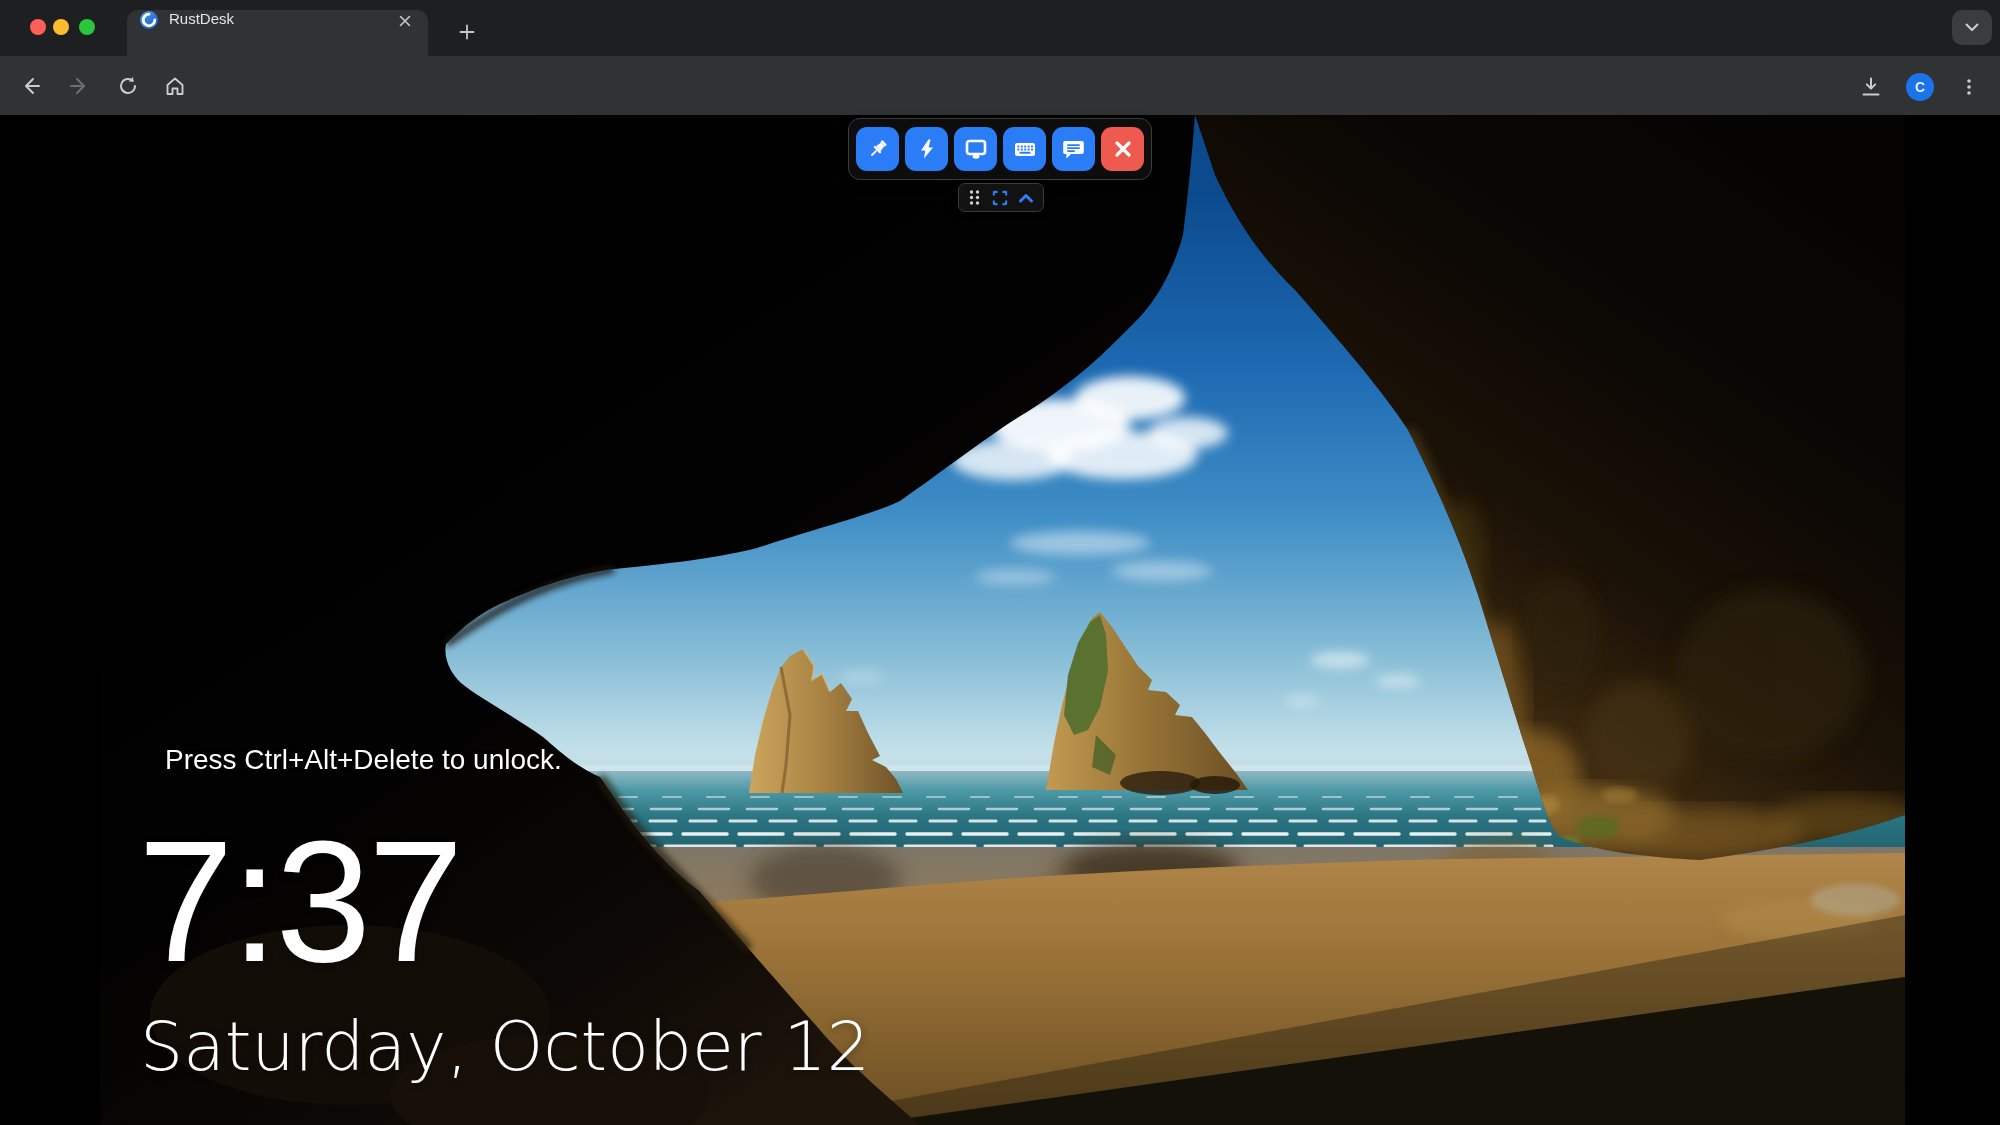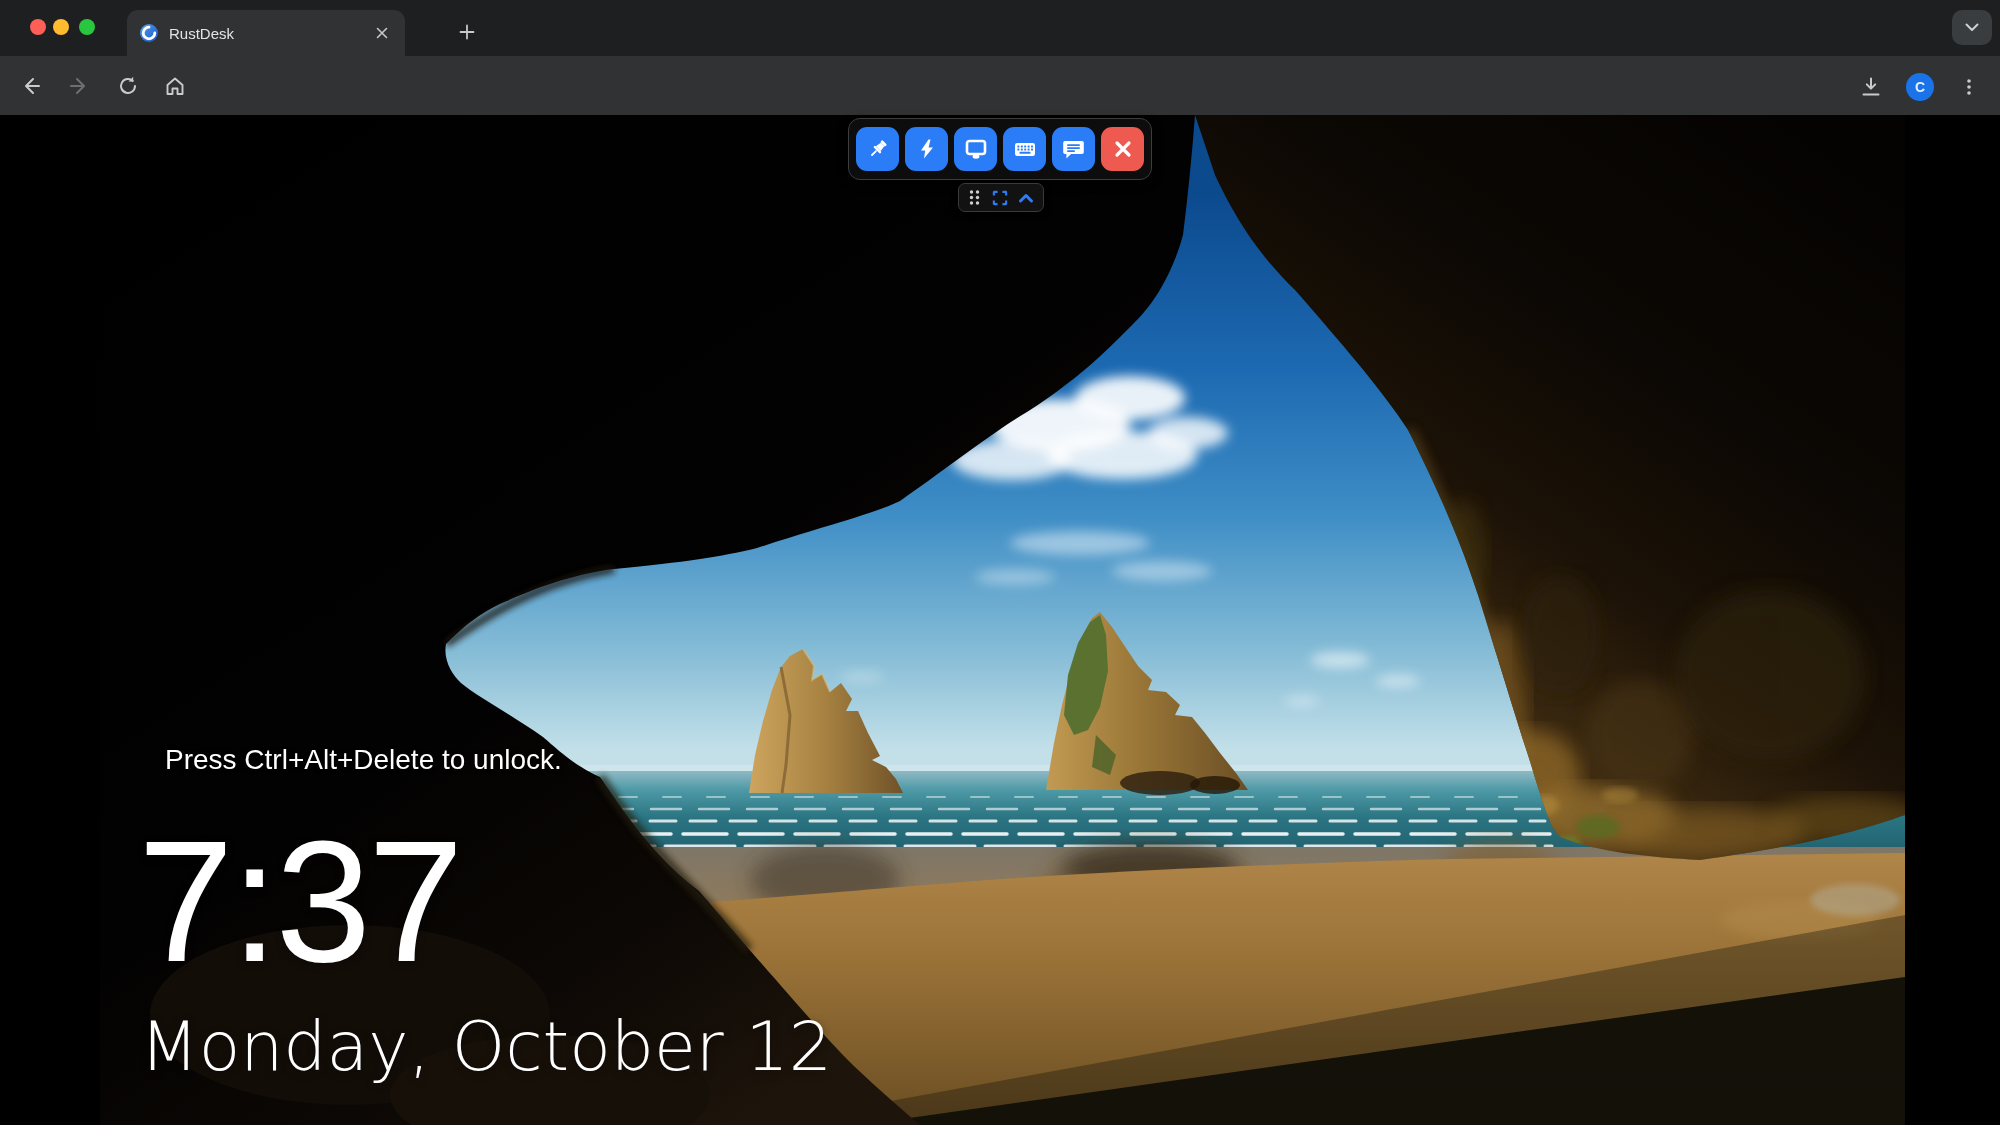--- a/index.html
+++ b/index.html
@@ -7,22 +7,22 @@
        font-family:"Liberation Sans",sans-serif;-webkit-font-smoothing:antialiased;}
   .abs{position:absolute;}
   svg{display:block;}
 
   
   .titlebar{position:absolute;left:0;top:0;width:2000px;height:56px;background:#1d1f20;}
   .traffic{position:absolute;top:19px;width:16px;height:16px;border-radius:50%;}
   .t-red{left:30px;background:#ff5f57;}
   .t-yellow{left:53px;background:#febc2e;}
   .t-green{left:79px;background:#29c73f;}
-  .tab{position:absolute;left:127px;top:10px;width:278px;height:46px;background:#303234;
-       border-radius:11px 11px 0 0;display:flex;align-items:center;padding:0 12px;box-sizing:border-box;}
+  .tab{position:absolute;left:127px;top:10px;width:301px;height:46px;background:#303234;
+       border-radius:11px 11px 0 0;display:flex;padding:0 12px;box-sizing:border-box;}
   .tab-title{color:#e2e4e6;font-size:15px;margin-left:10px;flex:1;white-space:nowrap;overflow:hidden;}
   .tab-close{width:22px;height:22px;border-radius:6px;display:flex;align-items:center;justify-content:center;}
   .newtab-btn{position:absolute;left:452px;top:17px;width:30px;height:30px;border-radius:8px;
        display:flex;align-items:center;justify-content:center;}
   .tabsearch-btn{position:absolute;left:1952px;top:10px;width:40px;height:35px;border-radius:10px;
        background:#3a3d3f;display:flex;align-items:center;justify-content:center;}
 
   
   .toolbar{position:absolute;left:0;top:56px;width:2000px;height:59px;background:#303234;}
   .nav-btn{position:absolute;top:12px;width:36px;height:36px;border-radius:50%;
@@ -384,21 +384,21 @@
         <ellipse cx="1568" cy="728" rx="13" ry="8" fill="#6f7e2a" opacity=".8" filter="url(#b3)"></ellipse>
       </g>
     </g>
 
     <rect x="0" y="0" width="100" height="1010" fill="#000"></rect>
     <rect x="1905" y="0" width="95" height="1010" fill="#000"></rect>
   </svg>
 
   <div class="lock-instruction">Press Ctrl+Alt+Delete to unlock.</div>
   <div class="lock-time">7:37</div>
-  <div class="lock-date">Monday, October 12</div>
+  <div class="lock-date">Saturday, October 12</div>
 
   <div class="rd-toolbar">
     <div class="rd-btn">
       <svg width="22" height="22" viewBox="0 0 22 22" fill="#fff">
         <g transform="rotate(45 11 11)">
           <rect x="7.6" y="1.6" width="6.8" height="3" rx="1.2"></rect>
           <path d="M8.6 4.6h4.8l1 6h-6.8z"></path>
           <rect x="6.2" y="10.6" width="9.6" height="2.4" rx="1.2"></rect>
           <rect x="10.1" y="13" width="1.8" height="7.4" rx="0.9"></rect>
         </g>

